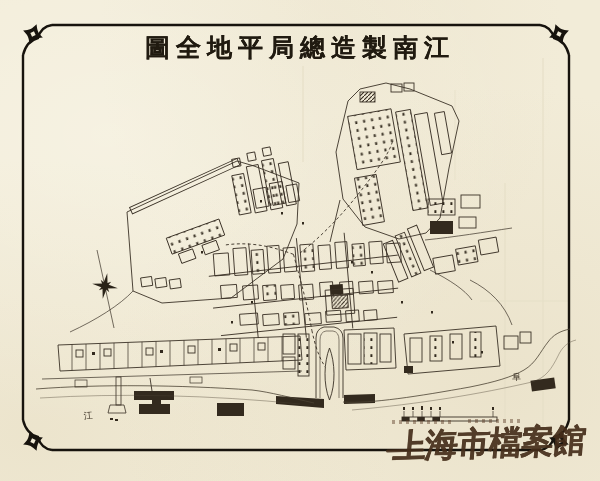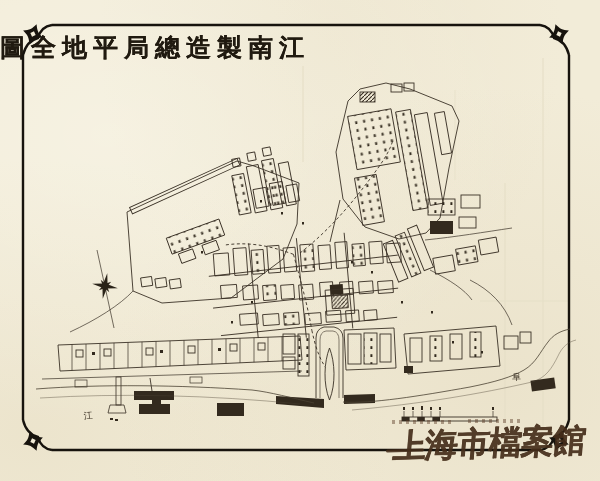--- a/index.html
+++ b/index.html
@@ -7,21 +7,21 @@
     position:relative;width:600px;height:481px;overflow:hidden;
     background-color:#f2ecd8;
     background-image:
       radial-gradient(ellipse at 18% 28%, rgba(255,255,248,.30), transparent 60%),
       radial-gradient(ellipse at 82% 80%, rgba(206,190,152,.20), transparent 55%),
       radial-gradient(ellipse at 55% 8%, rgba(212,197,160,.14), transparent 50%),
       radial-gradient(ellipse at 5% 90%, rgba(208,192,152,.18), transparent 45%);
     font-family:"Liberation Serif","DejaVu Serif",serif;
   }
   .map-title{
-    position:absolute;top:31px;left:0;right:0;
+    position:absolute;top:31px;left:0;right:0;text-align:center;
     font-weight:700;font-size:25px;letter-spacing:6px;color:#201a10;
     text-shadow:0 0 .4px #201a10;
   }
   svg{position:absolute;left:0;top:0;}
   .stamp{
     position:absolute;left:393px;top:427px;width:206px;
     font-weight:700;font-size:33px;line-height:1;color:#452e1b;
     transform:rotate(-2deg) skewX(-7deg);opacity:.92;
     text-shadow:.5px 0 0 #452e1b, 0 .4px 0 rgba(69,46,27,.6);
     white-space:nowrap;letter-spacing:-1px;

